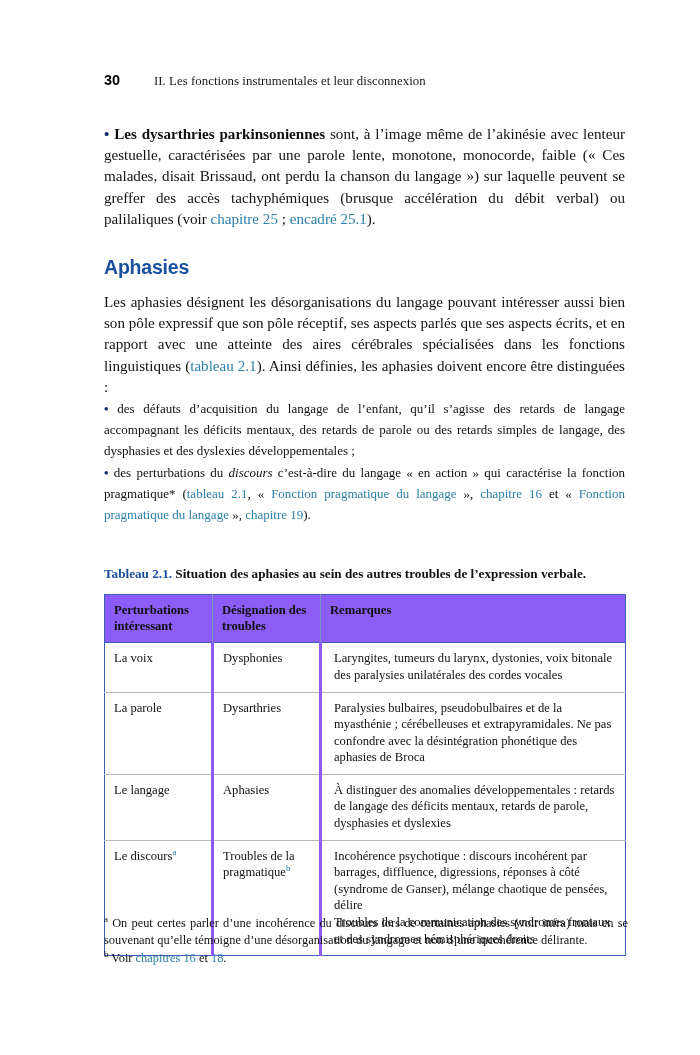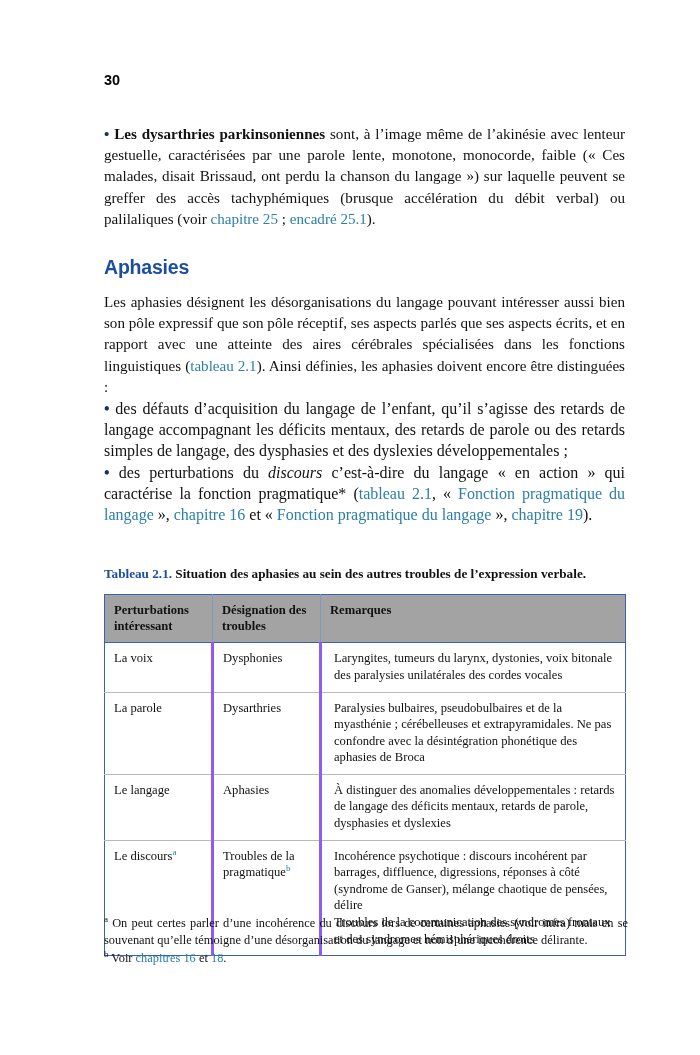--- a/index.html
+++ b/index.html
@@ -74,21 +74,21 @@
   h2.section {
     font-family: "Liberation Sans", "DejaVu Sans", sans-serif;
     font-size: 19.5px;
     font-weight: bold;
     color: #1a4fa0;
     margin: 26px 0 13px 0;
     letter-spacing: -0.2px;
   }
   .listpara {
     margin: 0;
-    font-size: 16px;
+    font-size: 13px;
     line-height: 21.2px;
     text-align: justify;
   }
 
   
   .tablewrap {
     position: absolute;
     left: 88px;
     top: 553px;
     width: 521px;
@@ -107,21 +107,21 @@
     border-collapse: collapse;
     width: 521px;
     table-layout: fixed;
     border: 1.3px solid #3b62b0;
   }
   table.aph col.c1 { width: 108px; }
   table.aph col.c2 { width: 108px; }
   table.aph col.c3 { width: 305px; }
 
   table.aph th {
-    background: #a3a3a3;
+    background: #8b5cf6;
     border-right: 1px solid #7f96c9;
     border-bottom: 1.3px solid #3b62b0;
     text-align: left;
     vertical-align: top;
     font-family: "Liberation Serif", "DejaVu Serif", serif;
     font-weight: bold;
     font-size: 12.6px;
     line-height: 16.4px;
     padding: 7px 8px 8px 9px;
   }
@@ -164,20 +164,21 @@
     line-height: 0;
   }
 </style>
 </head>
 <body>
 
 <div class="page">
 
   <div class="runhead">
     <span class="runhead-pageno">30</span>
+    <span class="runhead-title">II. Les fonctions instrumentales et leur disconnexion</span>
   </div>
 
   <div class="content">
 
     <p class="body"><span class="lead-bullet">•</span>&nbsp;<span class="b">Les dysarthries parkinsoniennes</span><span> sont, à l’image même de l’akinésie avec lenteur gestuelle, caractérisées par une parole lente, monotone, monocorde, faible (« Ces malades, disait Brissaud, ont perdu la chanson du langage ») sur laquelle peuvent se greffer des accès tachyphémiques (brusque accélération du débit verbal) ou palilaliques (voir </span><span class="xref">chapitre 25</span><span> ; </span><span class="xref">encadré 25.1</span><span>).</span></p>
 
     <h2 class="section">Aphasies</h2>
 
     <p class="body"><span>Les aphasies désignent les désorganisations du langage pouvant intéresser aussi bien son pôle expressif que son pôle réceptif, ses aspects parlés que ses aspects écrits, et en rapport avec une atteinte des aires cérébrales spécialisées dans les fonctions linguistiques (</span><span class="xref">tableau 2.1</span><span>). Ainsi définies, les aphasies doivent encore être distinguées :</span></p>
 

